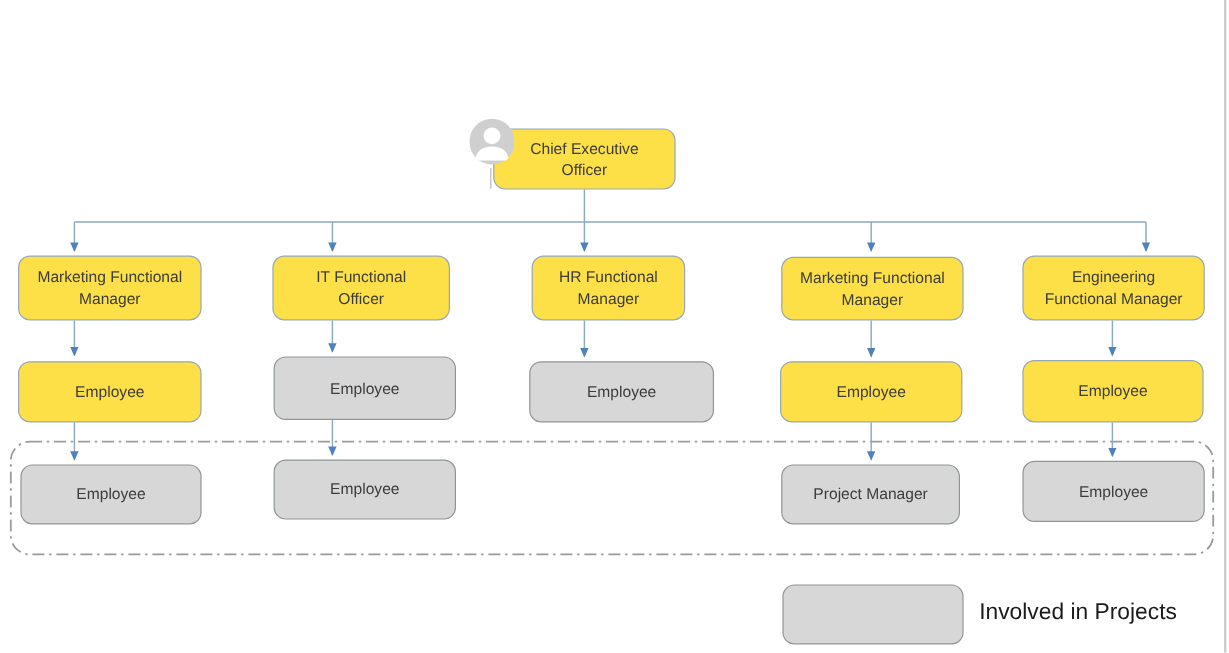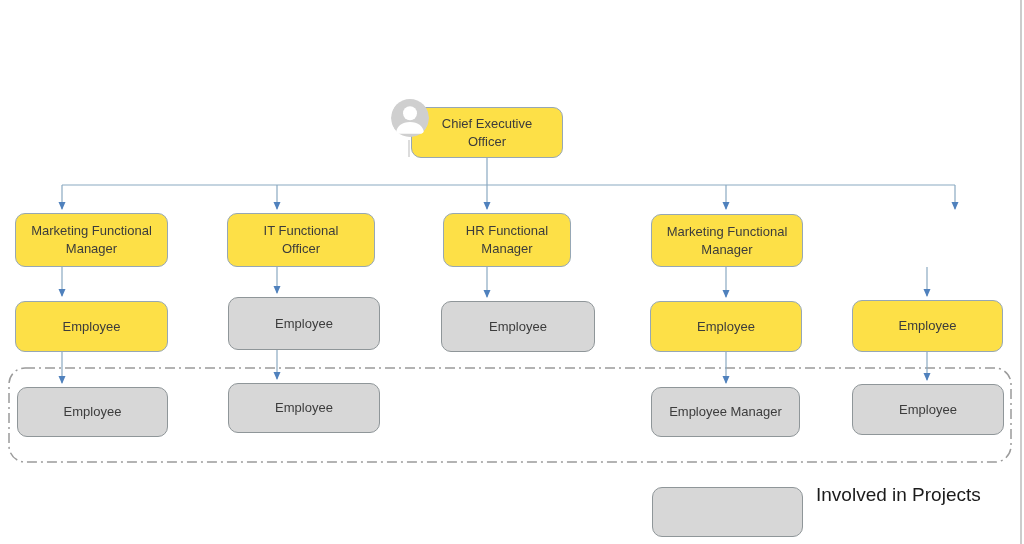--- a/index.html
+++ b/index.html
@@ -113,30 +113,32 @@
   </div>
 
   <div class="node" style="left:15px;  top:213px; width:153px; height:54px;">Marketing Functional
 Manager</div>
   <div class="node" style="left:227px; top:213px; width:148px; height:54px;">IT Functional
 Officer</div>
   <div class="node" style="left:443px; top:213px; width:128px; height:54px;">HR Functional
 Manager</div>
   <div class="node" style="left:651px; top:214px; width:152px; height:53px;">Marketing Functional
 Manager</div>
+  <div class="node" style="left:852px; top:213px; width:152px; height:54px;">Engineering
+Functional Manager</div>
 
   <div class="node" style="left:15px;  top:301px; width:153px; height:51px;">Employee</div>
   <div class="node gray" style="left:228px; top:297px; width:152px; height:53px;">Employee</div>
   <div class="node gray" style="left:441px; top:301px; width:154px; height:51px;">Employee</div>
   <div class="node" style="left:650px; top:301px; width:152px; height:51px;">Employee</div>
   <div class="node" style="left:852px; top:300px; width:151px; height:52px;">Employee</div>
 
   <div class="node gray" style="left:17px;  top:387px; width:151px; height:50px;">Employee</div>
   <div class="node gray" style="left:228px; top:383px; width:152px; height:50px;">Employee</div>
-  <div class="node gray" style="left:651px; top:387px; width:149px; height:50px;">Employee Manager</div>
+  <div class="node gray" style="left:651px; top:387px; width:149px; height:50px;">Project Manager</div>
   <div class="node gray" style="left:852px; top:384px; width:152px; height:51px;">Employee</div>
 
   <div class="node gray" style="left:652px; top:487px; width:151px; height:50px;"></div>
-  <div class="legend-label" style="left:816px; top:484px;">Involved in Projects</div>
+  <div class="legend-label" style="left:816px; top:500px;">Involved in Projects</div>
 
   <div class="frame-border-right"></div>
 
 </div>
 
 </body></html>

